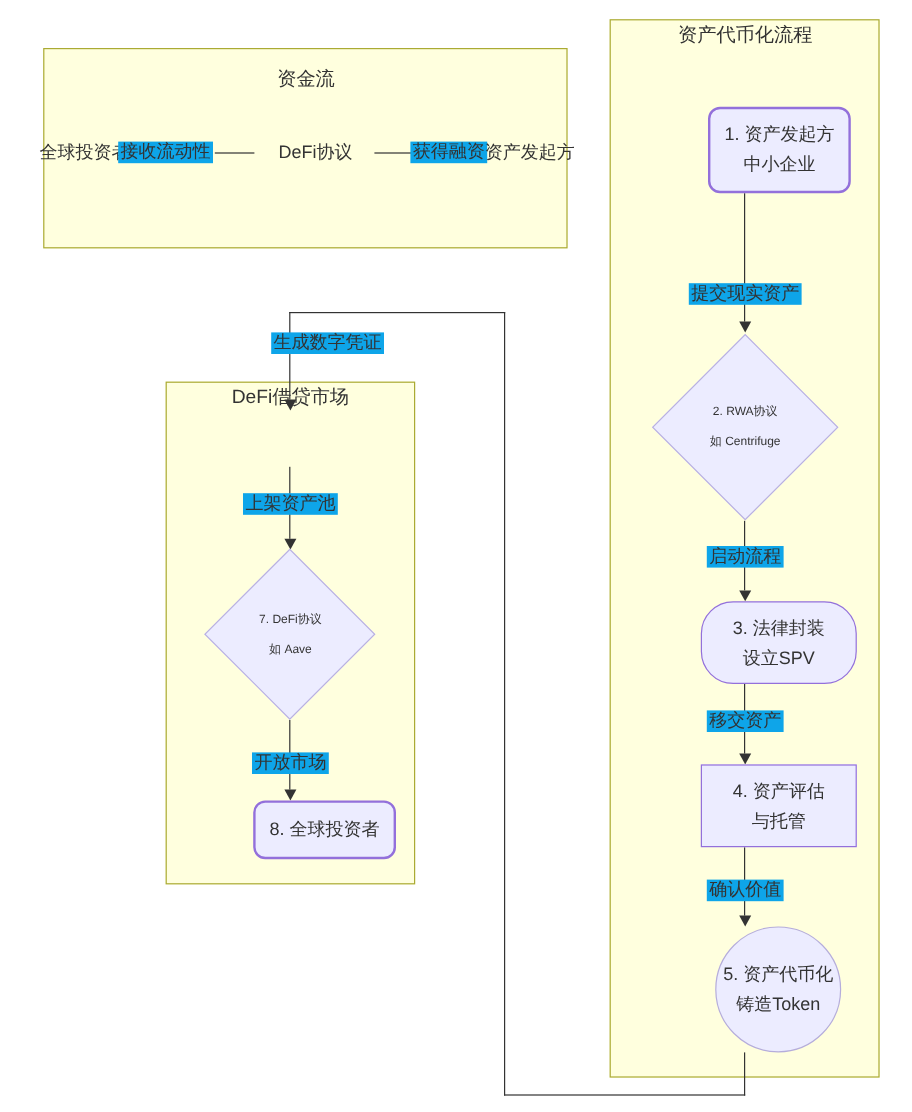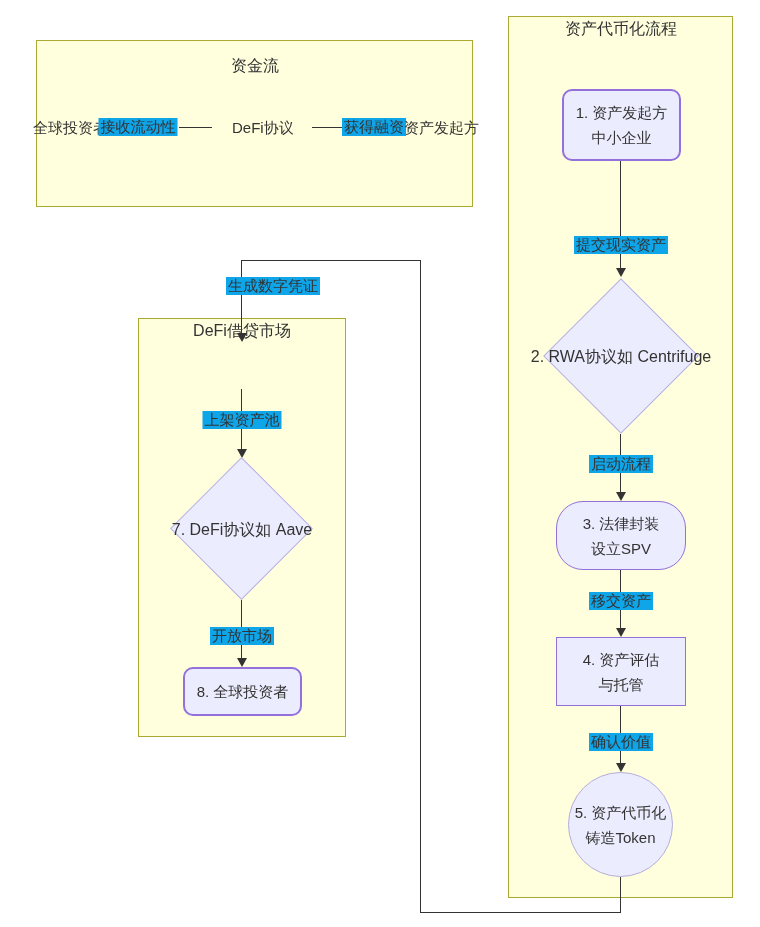--- a/index.html
+++ b/index.html
@@ -8,27 +8,27 @@
   .cluster{position:absolute;background:#ffffde;border:1px solid #aaaa33;box-sizing:border-box;}
   .cluster-title{position:absolute;font-size:16px;color:#333333;transform:translateX(-50%);white-space:nowrap;}
   .vline{position:absolute;width:1px;background:#333333;}
   .hline{position:absolute;height:1px;background:#333333;}
   .arrow-down{position:absolute;width:0;height:0;border-left:5px solid transparent;
               border-right:5px solid transparent;border-top:9px solid #333333;}
   .edge-label{position:absolute;background:#0ea5e9;font-size:15px;line-height:18px;
               padding:0 2px;white-space:nowrap;transform:translateX(-50%);}
   .node{position:absolute;background:#ECECFF;display:flex;flex-direction:column;align-items:center;
         justify-content:center;font-size:15px;line-height:25px;text-align:center;white-space:nowrap;
-        box-sizing:border-box;}
+        box-sizing:border-box;margin-left:28px;}
   .rect{border:1px solid #9370DB;}
   .rounded{border:2px solid #9370DB;border-radius:10px;}
   .circle{border:1px solid #b5addb;border-radius:50%;}
   .diamond{position:absolute;background:#ECECFF;border:1px solid #b9b1e0;transform:rotate(45deg);box-sizing:border-box;}
-  .shape-label{position:absolute;display:flex;flex-direction:row;align-items:center;justify-content:center;
-               font-size:16px;line-height:25px;text-align:center;white-space:nowrap;}
+  .shape-label{position:absolute;display:flex;flex-direction:column;align-items:center;justify-content:center;
+               font-size:10px;line-height:25px;text-align:center;white-space:nowrap;}
   .plain-node{position:absolute;font-size:15px;line-height:18px;white-space:nowrap;}
 </style>
 </head>
 <body>
 
 <div class="canvas">
 
   <div class="cluster" style="left:36px;top:40px;width:437px;height:167px;"></div>
   <div class="cluster" style="left:508px;top:16px;width:225px;height:882px;"></div>
   <div class="cluster" style="left:138px;top:318px;width:208px;height:419px;"></div>

